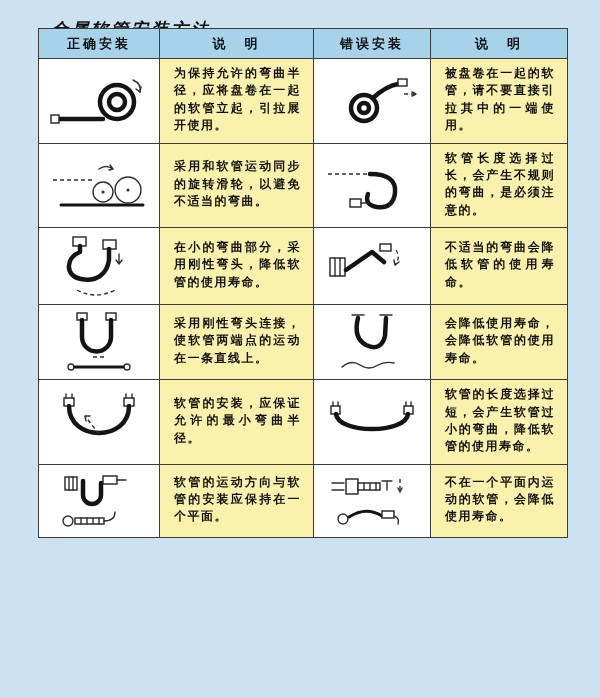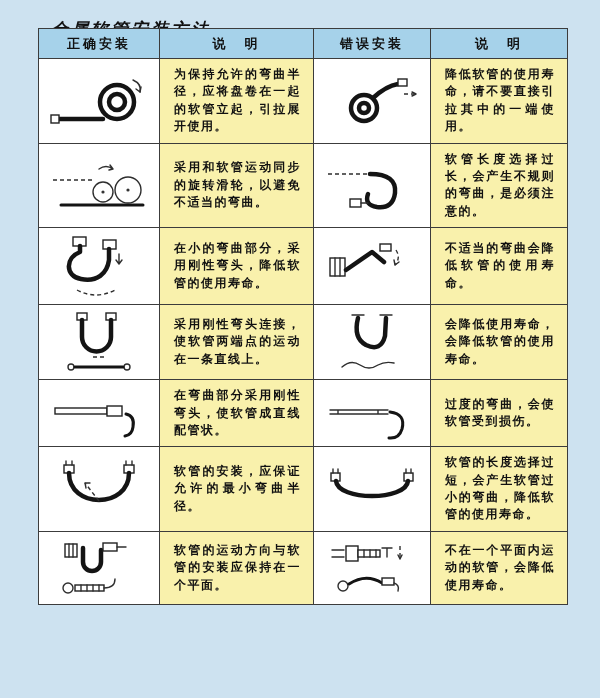--- a/index.html
+++ b/index.html
@@ -31,21 +31,21 @@
     background:#a6d2ea;height:21px;
     font-size:13px;font-weight:bold;letter-spacing:3px;
     text-align:center;color:#111;
   }
   td.img-cell{background:#ffffff;text-align:center;vertical-align:middle;}
   td.text-cell{
     background:#f9f1ac;vertical-align:middle;
     font-size:12px;font-weight:bold;line-height:1.45;
     letter-spacing:1.5px;text-align:justify;
   }
-  td.text-cell span{display:block;padding:3px 8px 3px 10px;}
+  td.text-cell span{display:block;padding:3px 8px 3px 10px;font-family:Liberation Mono, monospace;}
   tbody tr.r1{height:80px}
   tbody tr.r2{height:64px}
   tbody tr.r3{height:66px}
   tbody tr.r4{height:73px}
   tbody tr.r5{height:66px}
   tbody tr.r6{height:72px}
   tbody tr.r7{height:64px}
   tbody tr.r8{height:70px}
   tbody tr.r9{height:70px}
   svg{display:block;margin:0 auto;}
@@ -95,21 +95,21 @@
         <svg width="108" height="70" viewBox="0 0 108 70">
           <circle cx="46" cy="42" r="13" class="hose"></circle>
             <circle cx="46" cy="42" r="5" class="hose"></circle>
           <path class="hose" d="M55 32 Q68 20 80 18"></path>
             <rect x="80" y="13" width="9" height="7" class="fit"></rect>
           <path class="dash" d="M86 28 h12"></path>
             <path class="thin" d="M98 28 l-4 -2 M98 28 l-4 2"></path>
         </svg>
       </td>
       <td class="text-cell">
-        <span>降低软管的使用寿命，请不要直接引拉其中的一端使用。</span>
+        <span>被盘卷在一起的软管，请不要直接引拉其中的一端使用。</span>
       </td>
     </tr>
 
 
     <tr class="r3">
       <td class="img-cell">
         <svg width="112" height="62" viewBox="0 0 112 62">
           <path class="dash" d="M10 26 h40"></path>
           <path class="thin" d="M56 15 q7 -5 14 0 M70 15 l-3 -4 M70 15 l-4 1"></path>
           <circle cx="60" cy="38" r="10" class="thin" fill="#fff"></circle>
@@ -184,41 +184,20 @@
           <path class="thin" d="M34 6 h12 M62 6 h12"></path>
           <path class="hose" d="M40 9 q-5 20 8 27 q15 7 19 -9 L68 9"></path>
           <path class="thin" d="M24 58 q9 -8 18 -2 q9 6 18 0 q7 -4 16 -2"></path>
         </svg>
       </td>
       <td class="text-cell">
         <span>会降低使用寿命，会降低软管的使用寿命。</span>
       </td>
     </tr>
 
-    <tr class="r7">
-      <td class="img-cell">
-        <svg width="112" height="58" viewBox="0 0 112 58">
-          <rect x="12" y="24" width="52" height="6" class="fit"></rect>
-          <rect x="64" y="22" width="15" height="10" class="fit"></rect>
-          <path class="med" d="M83 30 q9 2 7 13 q-1 8 -8 9"></path>
-        </svg>
-      </td>
-      <td class="text-cell">
-        <span>在弯曲部分采用刚性弯头，使软管成直线配管状。</span>
-      </td>
-      <td class="img-cell">
-        <svg width="108" height="58" viewBox="0 0 108 58">
-          <path class="thin" d="M12 26 h58 M12 30 h58 M20 26 v4 M60 26 v4"></path>
-          <path class="med" d="M72 28 q16 2 12 17 q-3 10 -13 9"></path>
-        </svg>
-      </td>
-      <td class="text-cell">
-        <span>过度的弯曲，会使软管受到损伤。</span>
-      </td>
-    </tr>
 
     <tr class="r8">
       <td class="img-cell">
         <svg width="112" height="64" viewBox="0 0 112 64">
           <rect x="21" y="8" width="10" height="8" class="fit"></rect>
             <path class="thin" d="M23 4 v4 M29 4 v4"></path>
           <rect x="81" y="8" width="10" height="8" class="fit"></rect>
             <path class="thin" d="M83 4 v4 M89 4 v4"></path>
           <path class="hose" d="M26 16 C26 52 86 52 86 16"></path>
           <path class="dash" d="M56 44 L42 26"></path>

